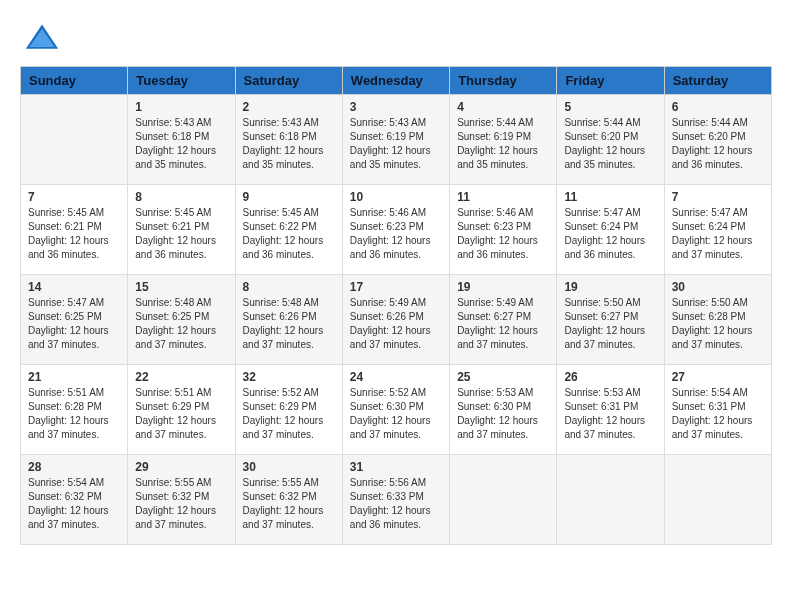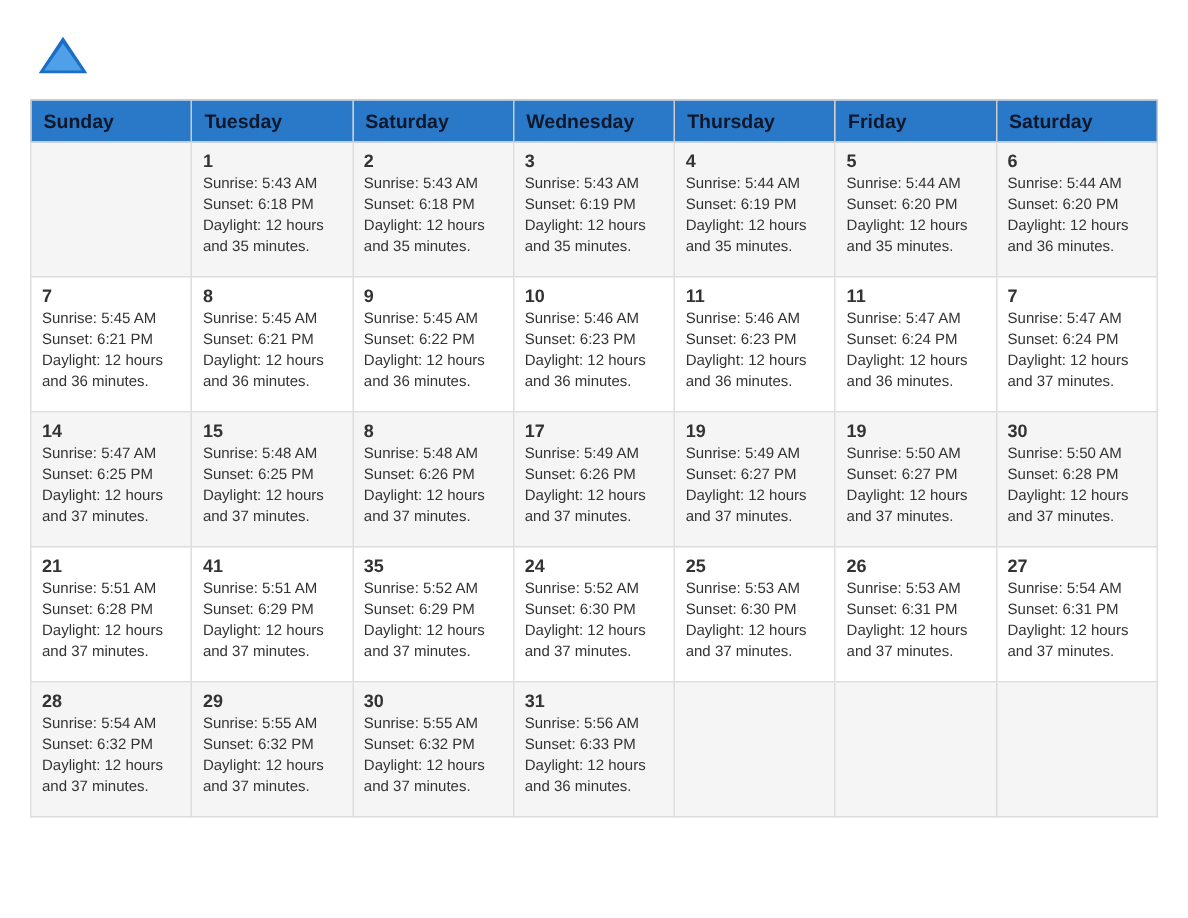--- a/index.html
+++ b/index.html
@@ -212,25 +212,25 @@
           <span class="day-number">30</span>
           <div class="cell-content">Sunrise: 5:50 AM<br>Sunset: 6:28 PM<br>Daylight: 12 hours and 37 minutes.</div>
         </td>
       </tr>
       <tr>
         <td>
           <span class="day-number">21</span>
           <div class="cell-content">Sunrise: 5:51 AM<br>Sunset: 6:28 PM<br>Daylight: 12 hours and 37 minutes.</div>
         </td>
         <td>
-          <span class="day-number">41</span>
+          <span class="day-number">22</span>
           <div class="cell-content">Sunrise: 5:51 AM<br>Sunset: 6:29 PM<br>Daylight: 12 hours and 37 minutes.</div>
         </td>
         <td>
-          <span class="day-number">35</span>
+          <span class="day-number">32</span>
           <div class="cell-content">Sunrise: 5:52 AM<br>Sunset: 6:29 PM<br>Daylight: 12 hours and 37 minutes.</div>
         </td>
         <td>
           <span class="day-number">24</span>
           <div class="cell-content">Sunrise: 5:52 AM<br>Sunset: 6:30 PM<br>Daylight: 12 hours and 37 minutes.</div>
         </td>
         <td>
           <span class="day-number">25</span>
           <div class="cell-content">Sunrise: 5:53 AM<br>Sunset: 6:30 PM<br>Daylight: 12 hours and 37 minutes.</div>
         </td>

